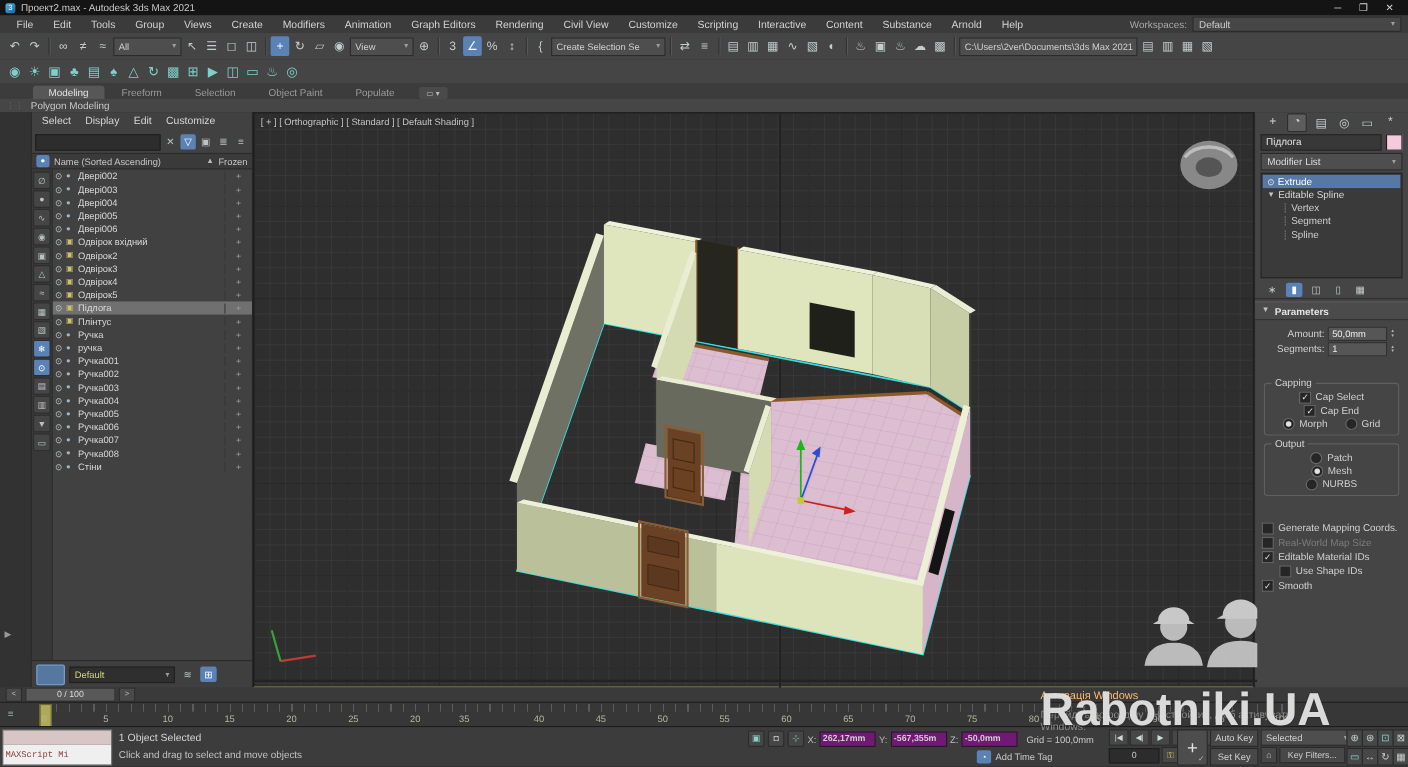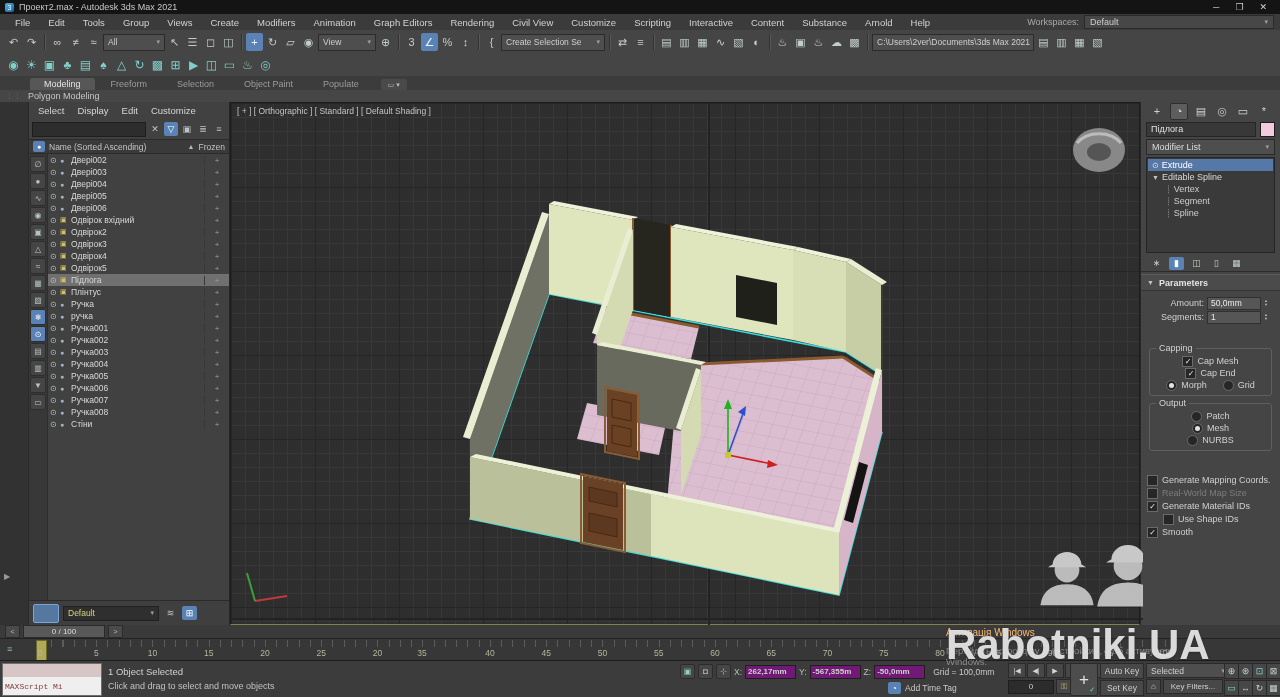--- a/index.html
+++ b/index.html
@@ -781,21 +781,21 @@
                 <span>▲</span>
                 <span>▼</span>
               </span>
             </div>
           </div>
         <div id="cp-groups">
             <div class="groupbox">
               <span class="gb-title">Capping</span>
               <div class="chk-row">
                 <span class="chk">✓</span>
-                <span class="chk-label">Cap Mesh</span>
+                <span class="chk-label">Cap Select</span>
               </div>
               <div class="chk-row">
                 <span class="chk">✓</span>
                 <span class="chk-label">Cap End</span>
               </div>
               <div class="pair-row">
                 <div class="chk-row">
                   <span class="radio on"></span>
                   <span class="chk-label">Morph</span>
                 </div>
@@ -825,21 +825,21 @@
             <div class="chk-row">
               <span class="chk"></span>
               <span class="chk-label">Generate Mapping Coords.</span>
             </div>
             <div class="chk-row disabled">
               <span class="chk"></span>
               <span class="chk-label">Real-World Map Size</span>
             </div>
             <div class="chk-row">
               <span class="chk">✓</span>
-              <span class="chk-label">Generate Material IDs</span>
+              <span class="chk-label">Editable Material IDs</span>
             </div>
             <div class="chk-row indent">
               <span class="chk"></span>
               <span class="chk-label">Use Shape IDs</span>
             </div>
             <div class="chk-row">
               <span class="chk">✓</span>
               <span class="chk-label">Smooth</span>
             </div>
           </div>

